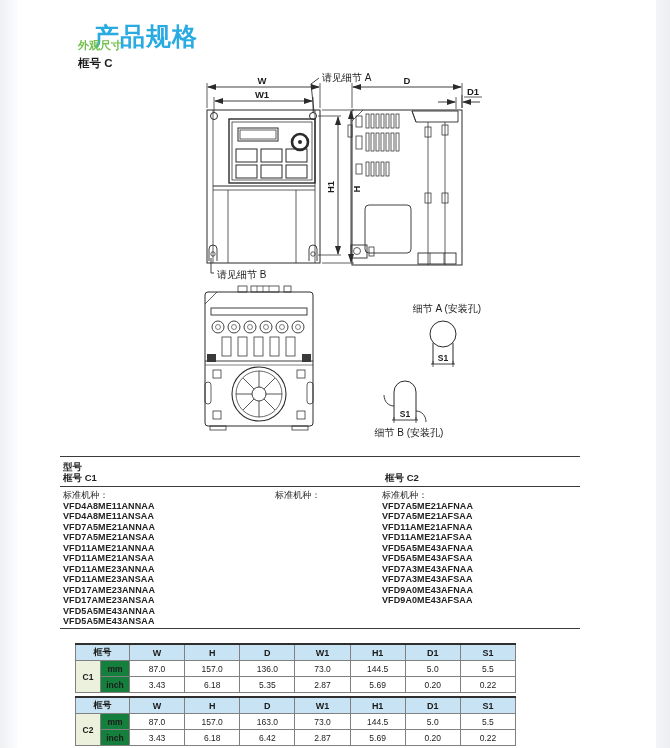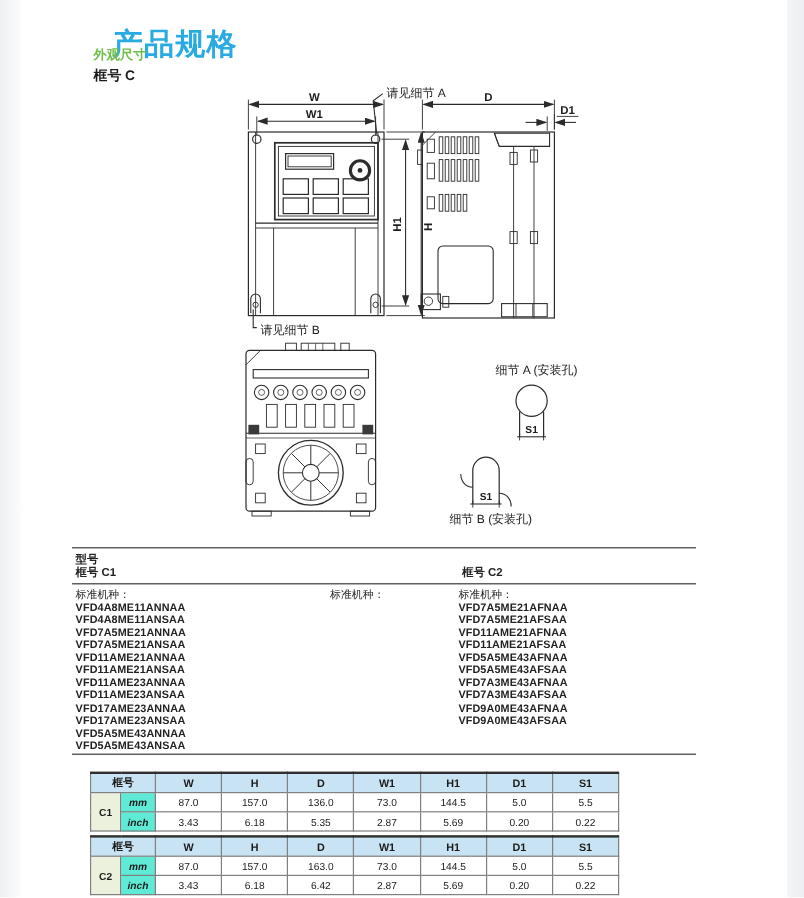--- a/index.html
+++ b/index.html
@@ -41,21 +41,21 @@
 
   
   .dim-tables{position:absolute;left:75px;top:643px;width:536px;}
   table.dim-table{border-collapse:collapse;table-layout:fixed;width:441px;
     margin-bottom:3px;border:1.5px solid #4c4c4c;border-top:2px solid #2f2f2f;}
   table.dim-table td,table.dim-table th{
     border:1px solid #808080;text-align:center;vertical-align:middle;
     height:15px;padding:0;font-size:8.5px;color:#1b1b1b;}
   table.dim-table th{background:#c8e4f4;font-weight:bold;font-size:9px;}
   td.fcell{background:#ebf1dc;font-weight:bold;font-size:9px;}
-  td.ucell{background:#5eead4;font-weight:bold;font-style:italic;}
+  td.ucell{background:#15803d;font-weight:bold;}
   td.vcell{background:#ffffff;}
 </style>
 </head>
 <body>
 
 <div class="edge-left"></div>
 <div class="edge-right"></div>
 
 <h1 class="page-title">产品规格</h1>
 <h2 class="section-subtitle">外观尺寸</h2>

